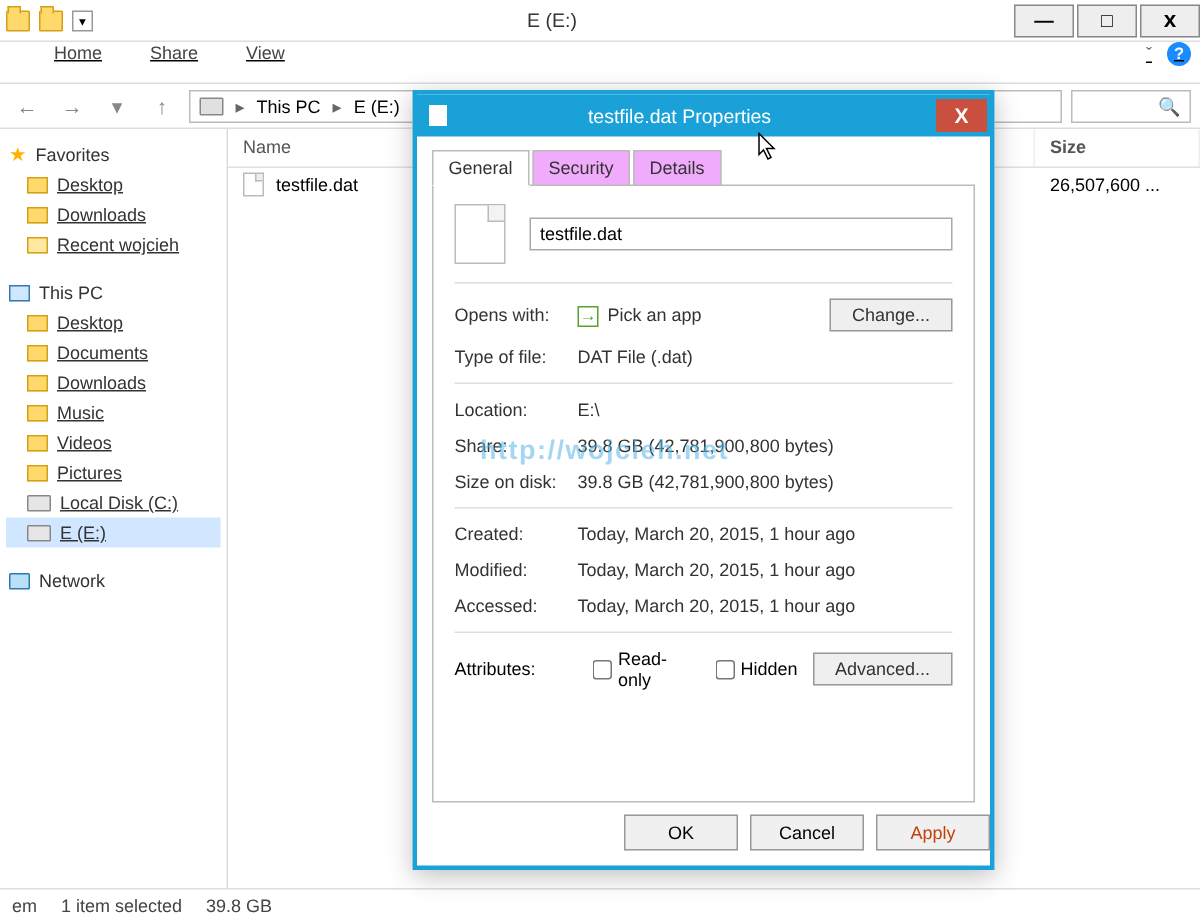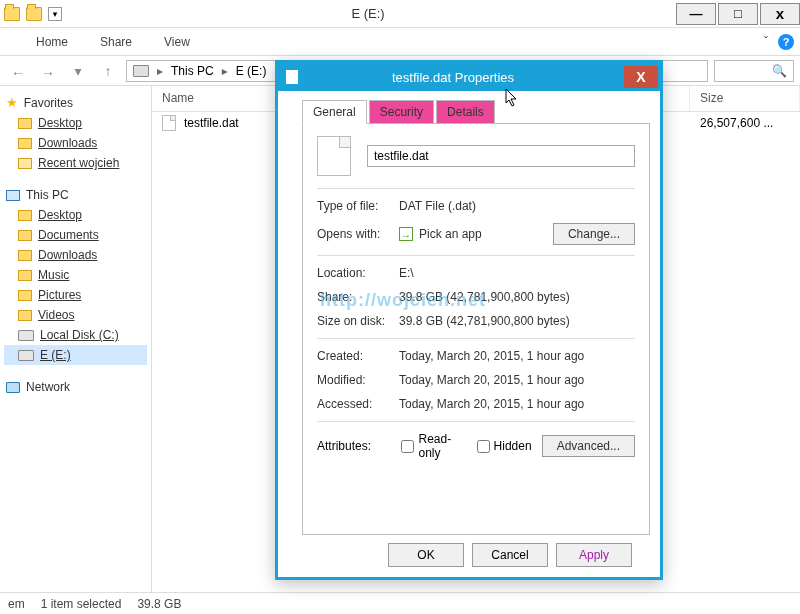--- a/index.html
+++ b/index.html
@@ -10,21 +10,21 @@
 .titlebar .left { display: flex; align-items: center; gap: 6px; padding-left: 4px; }
 .titlebar .folder-ico { width: 16px; height: 14px; background: #ffd96b; border: 1px solid #d4a017; border-radius: 1px; position: relative; }
 .titlebar .folder-ico::before { content: ""; position: absolute; top: -4px; left: 0; width: 7px; height: 4px; background: #ffd96b; border: 1px solid #d4a017; border-bottom: none; }
 .titlebar .qat { width: 14px; height: 14px; border: 1px solid #999; display: flex; align-items: center; justify-content: center; font-size: 9px; }
 .titlebar .title { flex: 1; text-align: center; color: #333; font-size: 13px; }
 .titlebar .controls { display: flex; }
 .titlebar .controls div { width: 40px; height: 22px; border: 1px solid #888; margin-left: 2px; display: flex; align-items: center; justify-content: center; font-size: 13px; font-weight: bold; background: #eee; }
 .titlebar .controls .close { font-size: 15px; }
 
 
-.ribbon { height: 28px; border-bottom: 1px solid #ddd; display: flex; align-items: center; }
+.ribbon { height: 28px; border-bottom: 1px solid #ddd; display: flex; align-items: flex-start; text-decoration: underline; }
 .ribbon .file-tab { width: 20px; background: #0f6bbd; }
 .ribbon .tab { padding: 0 16px; display: flex; align-items: center; color: #444; cursor: default; }
 .ribbon .chev { margin-left: auto; margin-right: 6px; display: flex; align-items: center; gap: 10px; color: #555; }
 .ribbon .help-ico { width: 16px; height: 16px; border-radius: 50%; background: #1a8cff; color: #fff; display: flex; align-items: center; justify-content: center; font-weight: bold; font-size: 11px; }
 
 
 .navrow { height: 30px; border-bottom: 1px solid #ddd; display: flex; align-items: center; padding: 0 6px; gap: 6px; }
 .navrow .navbtn { width: 24px; height: 24px; display: flex; align-items: center; justify-content: center; color: #888; font-size: 14px; }
 .navrow .addr { flex: 1; height: 22px; border: 1px solid #bbb; display: flex; align-items: center; padding: 0 6px; gap: 8px; background: #fff; }
 .navrow .drive-ico { width: 16px; height: 12px; background: #e0e0e0; border: 1px solid #888; border-radius: 1px; }
@@ -45,56 +45,56 @@
 .ico-pc { width: 14px; height: 11px; background: #cfe8ff; border: 1px solid #3a78b5; display: inline-block; }
 .ico-drive { width: 16px; height: 11px; background: #e6e6e6; border: 1px solid #888; display: inline-block; border-radius: 1px; }
 .ico-net { width: 14px; height: 11px; background: #b9e0f7; border: 1px solid #2a7ab0; display: inline-block; border-radius: 1px; }
 .sidebar .gap { height: 12px; }
 
 
 .filelist { flex: 1; display: flex; flex-direction: column; }
 .filelist .header { display: flex; height: 26px; border-bottom: 1px solid #e0e0e0; color: #555; }
 .filelist .col { padding: 5px 10px; border-right: 1px solid #eee; }
 .filelist .col.name { flex: 1; }
-.filelist .col.size { width: 110px; }
+.filelist .col.size { width: 110px; font-weight: bold; }
 .filelist .row { display: flex; align-items: center; height: 22px; padding-left: 10px; gap: 8px; }
 .filelist .row .file-ico { width: 14px; height: 16px; border: 1px solid #bbb; background: #fff; position: relative; }
 .filelist .row .file-ico::after { content: ""; position: absolute; top: 0; right: 0; width: 4px; height: 4px; background: #eee; border-left: 1px solid #bbb; border-bottom: 1px solid #bbb; }
 .filelist .row .name-val { flex: 1; }
 .filelist .row .size-val { width: 100px; text-align: left; padding-right: 8px; }
 
 
 .status { height: 22px; border-top: 1px solid #ddd; display: flex; align-items: center; gap: 16px; padding-left: 8px; color: #444; }
 
 
 .dialog { position: absolute; top: 60px; left: 275px; width: 388px; height: 520px; background: #fff; border: 3px solid #1aa1d8; box-shadow: 0 4px 16px rgba(0,0,0,0.25); }
 .dialog .d-titlebar { height: 28px; background: #1aa1d8; display: flex; align-items: center; color: #fff; }
 .dialog .d-titlebar .doc-ico { width: 12px; height: 14px; background: #fff; margin: 0 8px; }
 .dialog .d-titlebar .d-title { flex: 1; text-align: center; padding-right: 24px; font-size: 13px; }
 .dialog .d-titlebar .d-close { width: 34px; height: 22px; background: #c94f3f; color: #fff; font-weight: bold; display: flex; align-items: center; justify-content: center; font-size: 14px; margin-right:2px;}
-.dialog .d-body { padding: 8px 10px 0 24px; }
+.dialog .d-body { padding: 8px 10px 0 10px; }
 .dialog .tabs { display: flex; position: relative; top: 1px; }
-.dialog .tabs .tab { padding: 4px 10px; border: 1px solid #bbb; background: #ec4899; margin-right: 2px; color: #333; }
+.dialog .tabs .tab { padding: 4px 10px; border: 1px solid #bbb; background: #f0abfc; margin-right: 2px; color: #333; }
 .dialog .tabs .tab.active { background: #fff; border-bottom: 1px solid #fff; }
 .dialog .tab-content { border: 1px solid #bbb; padding: 12px 14px; height: 412px; }
 .dialog .toprow { display: flex; align-items: center; gap: 16px; margin-bottom: 12px; }
 .dialog .big-file-ico { width: 34px; height: 40px; border: 1px solid #bbb; background: #fff; position: relative; }
 .dialog .big-file-ico::after { content: ""; position: absolute; top: 0; right: 0; width: 10px; height: 10px; background: #f3f3f3; border-left: 1px solid #bbb; border-bottom: 1px solid #bbb; }
 .dialog input.fname { flex: 1; height: 22px; border: 1px solid #aaa; padding: 0 6px; }
 .dialog hr { border: none; border-top: 1px solid #ddd; margin: 6px 0 10px 0; }
 .dialog .kv { display: flex; align-items: center; margin-bottom: 10px; }
 .dialog .kv .k { width: 82px; color: #333; }
 .dialog .kv .v { flex: 1; color: #333; }
 .dialog .kv .app-ico { width: 14px; height: 14px; border: 1px solid #5aa02c; display: inline-flex; align-items: center; justify-content: center; color: #5aa02c; font-size: 11px; margin-right: 6px; }
 .dialog button.sm { height: 22px; padding: 0 14px; background: #efefef; border: 1px solid #999; color: #333; }
 .dialog .attrs { display: flex; align-items: center; gap: 10px; margin-top: 4px;}
 .dialog .attrs label { display: flex; align-items: center; gap: 4px; }
-.dialog .d-footer { display: flex; justify-content: flex-end; gap: 8px; padding: 8px 28px; }
+.dialog .d-footer { display: flex; justify-content: flex-end; gap: 8px; padding: 8px 0; }
 .dialog .d-footer button { width: 76px; height: 24px; border: 1px solid #999; background: #f0f0f0; }
-.dialog .d-footer button.disabled { color: #a21caf; }
+.dialog .d-footer button.disabled { color: #c2410c; }
 
 .watermark { position: absolute; top: 290px; left: 320px; color: #59b6e8; font-size: 18px; font-weight: bold; letter-spacing: 1px; opacity: 0.55; pointer-events: none; z-index: 50; }
 
 .cursor { position: absolute; top: 88px; left: 505px; width: 14px; height: 20px; z-index: 60; pointer-events:none;}
 .cursor svg { width:14px; height:20px; }
 </style>
 </head>
 <body>
 
 <div class="titlebar">
@@ -173,25 +173,25 @@
     <div class="item">
         <span class="ico-folder"></span>
         <span>Downloads</span>
       </div>
     <div class="item">
         <span class="ico-folder"></span>
         <span>Music</span>
       </div>
     <div class="item">
         <span class="ico-folder"></span>
+        <span>Videos</span>
+      </div>
+    <div class="item">
+        <span class="ico-folder"></span>
         <span>Pictures</span>
-      </div>
-    <div class="item">
-        <span class="ico-folder"></span>
-        <span>Videos</span>
       </div>
     <div class="item">
         <span class="ico-drive"></span>
         <span>Local Disk (C:)</span>
       </div>
     <div class="item selected">
         <span class="ico-drive"></span>
         <span>E (E:)</span>
       </div>
     <div class="gap"></div>
@@ -232,28 +232,28 @@
       <div class="tab">Security</div>
       <div class="tab">Details</div>
     </div>
     <div class="tab-content">
       <div class="toprow">
         <div class="big-file-ico"></div>
         <input class="fname" value="testfile.dat" style="">
       </div>
       <hr>
       <div class="kv">
-          <span class="k">Type of file:</span>
-          <span class="v">DAT File (.dat)</span>
-        </div>
-      <div class="kv">
         <span class="k">Opens with:</span>
         <span class="v"><span class="app-ico">→</span><span>Pick an app</span></span>
         <button class="sm">Change...</button>
       </div>
+      <div class="kv">
+          <span class="k">Type of file:</span>
+          <span class="v">DAT File (.dat)</span>
+        </div>
       <hr>
       <div class="kv">
           <span class="k">Location:</span>
           <span class="v">E:\</span>
         </div>
       <div class="kv">
           <span class="k">Share:</span>
           <span class="v">39.8 GB (42,781,900,800 bytes)</span>
         </div>
       <div class="kv">

